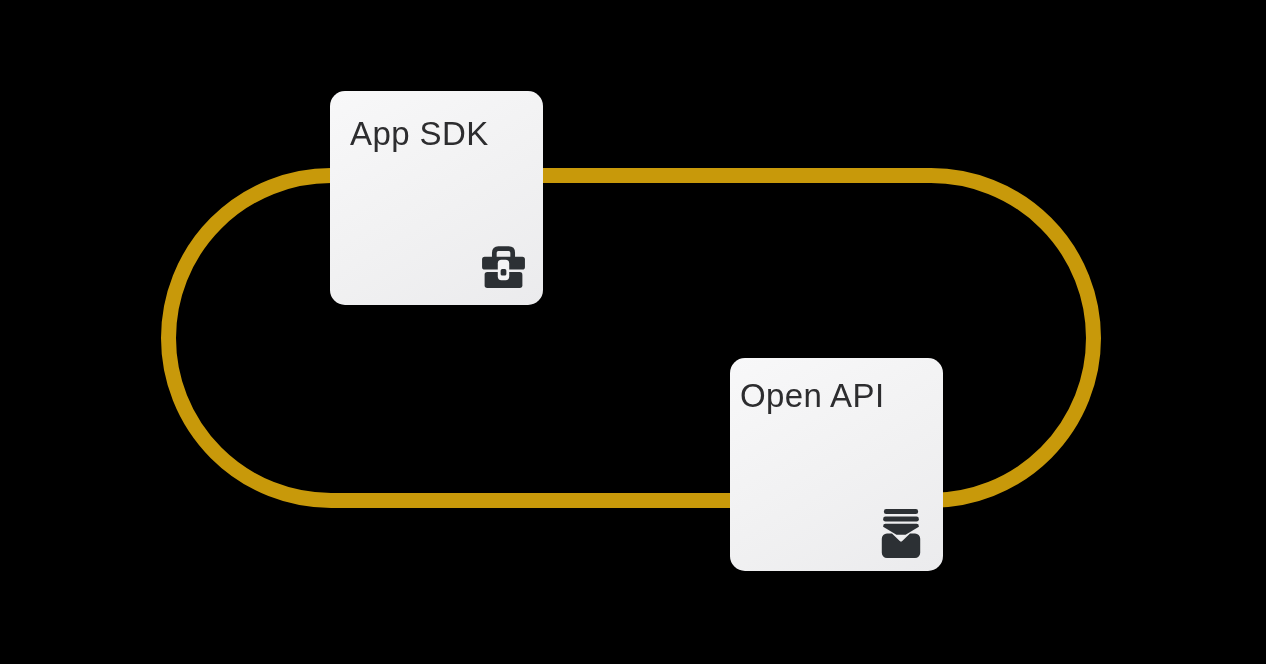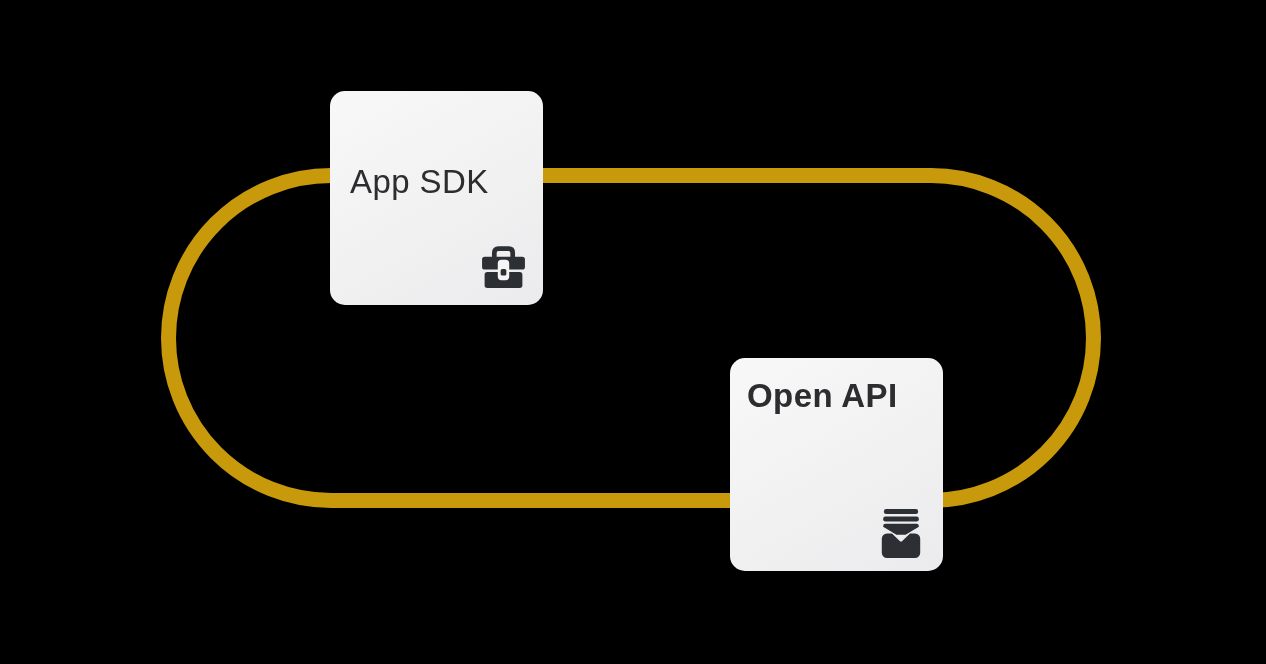--- a/index.html
+++ b/index.html
@@ -51,23 +51,22 @@
     font-weight: 400;
     letter-spacing: 0.4px;
     color: #2d2d2f; 
     white-space: nowrap;
   }
   .app-sdk .node-label {
     left: 20px;
     top: 24px;
   }
   .open-api .node-label {
-    left: 17px;
+    left: 10px;
     top: 19px;
-    font-weight: bold;
   }
   .node-icon {
     position: absolute;
     color: #2c3034; 
   }
   .app-sdk .node-icon {
     right: 15px;
     bottom: 14px;
     width: 49px;
     height: 48px;
@@ -85,21 +84,21 @@
   }
 </style>
 </head>
 <body>
 
 <div class="canvas" style="background: rgb(0, 0, 0);">
 
   <div class="loop-connector" style="border-color: rgb(200, 153, 10);"></div>
 
   <div class="node-card app-sdk">
-    <div class="node-label" style="color: rgb(45, 45, 47); margin-top: 48px;">App SDK</div>
+    <div class="node-label" style="color: rgb(45, 45, 47);">App SDK</div>
     <span class="node-icon" style="color: rgb(44, 48, 52);">
       <svg viewBox="0 0 48 47" xmlns="http://www.w3.org/2000/svg">
 
         <path d="M15 14 V9.5 Q15 5.5 19 5.5 h10 Q33 5.5 33 9.5 V14" fill="none" stroke="currentColor" stroke-width="4.6" stroke-linecap="round"></path>
 
         <rect x="3" y="13.5" width="42" height="12.5" rx="2.6" fill="currentColor"></rect>
 
         <rect x="5.5" y="28.5" width="37" height="15.5" rx="2.6" fill="currentColor"></rect>
 
         <rect x="18.4" y="16.5" width="11.2" height="20" rx="3.6" fill="#f4f4f5"></rect>

